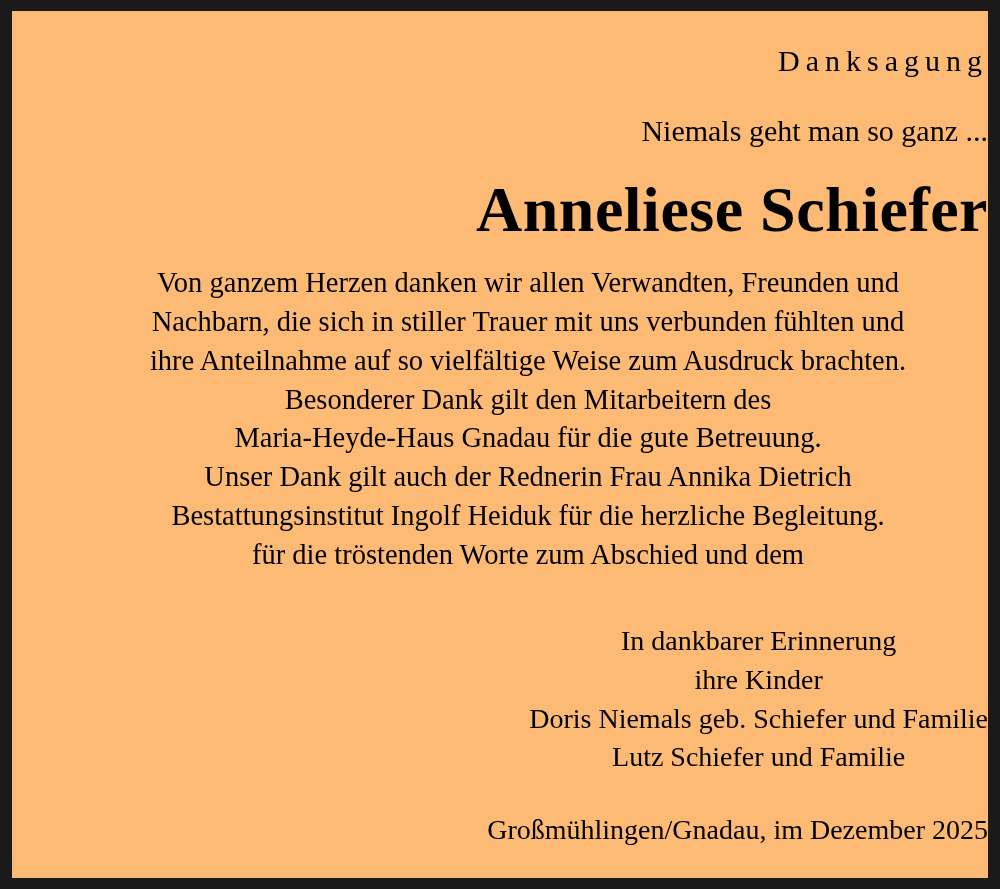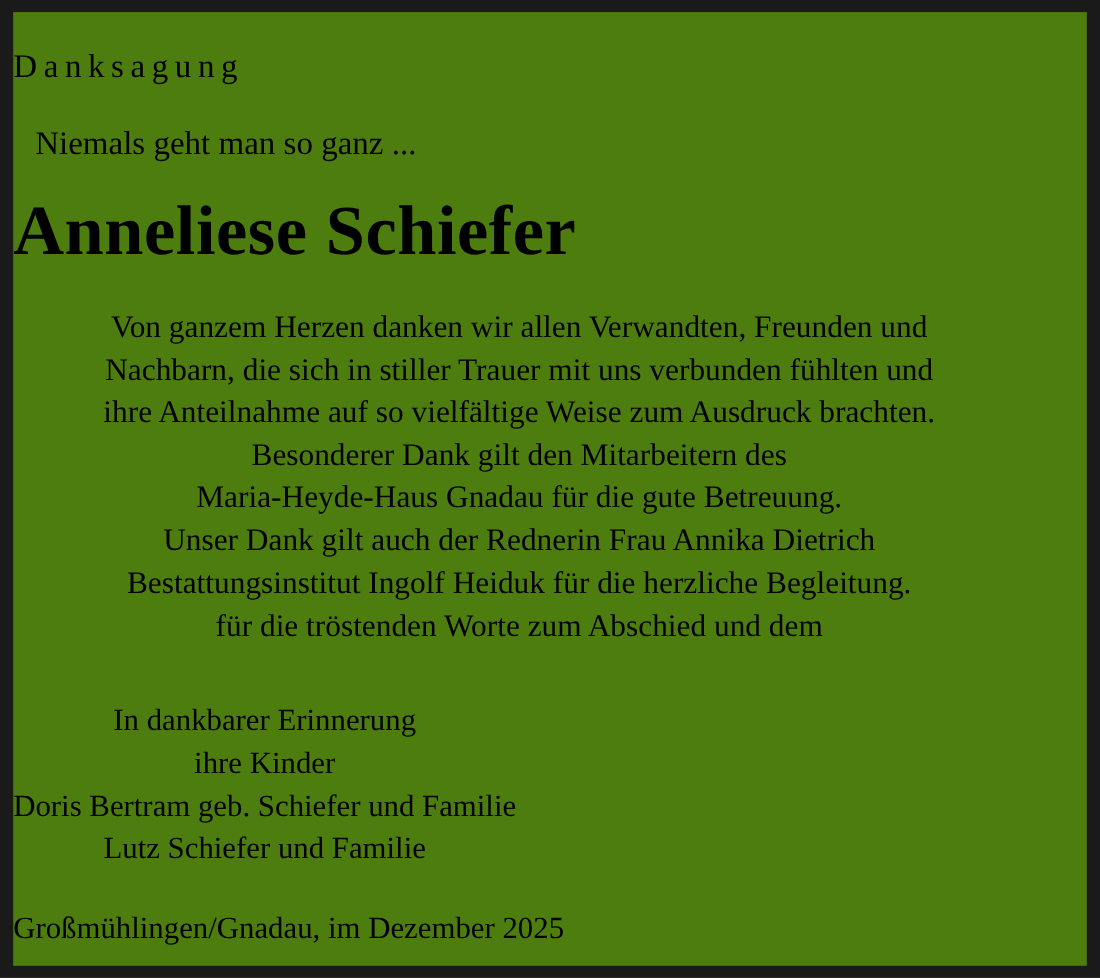--- a/index.html
+++ b/index.html
@@ -18,24 +18,24 @@
     box-sizing: border-box;
     width: 1000px;
     height: 889px;
     background: #1a1a1a;
     padding: 11px 12px 11px 12px;
   }
   .notice-inner {
     box-sizing: border-box;
     width: 100%;
     height: 100%;
-    background: #4d7c0f;
+    background: #fdba74;
     display: flex;
     flex-direction: column;
-    align-items: flex-start;
+    align-items: flex-end;
     padding-top: 32px;
   }
   .heading {
     font-size: 30px;
     letter-spacing: 6px;
     font-weight: 400;
     line-height: 1.2;
     text-align: center;
   }
   .epitaph {
@@ -47,21 +47,21 @@
   }
   .name {
     margin-top: 26px;
     font-size: 64px;
     font-weight: 700;
     letter-spacing: 0.5px;
     text-align: center;
     line-height: 1.1;
   }
   .body-text {
-    margin-top: 34px;
+    margin-top: 19px;
     font-size: 28.5px;
     line-height: 1.36;
     text-align: center;
     width: 920px;
     font-family: Liberation Serif, serif;
   }
   .body-text .ln {
     display: block;
     white-space: nowrap;
   }
@@ -103,20 +103,20 @@
       <span class="ln">Besonderer Dank gilt den Mitarbeitern des</span>
       <span class="ln">Maria-Heyde-Haus Gnadau für die gute Betreuung.</span>
       <span class="ln">Unser Dank gilt auch der Rednerin Frau Annika Dietrich</span>
       <span class="ln">Bestattungsinstitut Ingolf Heiduk für die herzliche Begleitung.</span>
       <span class="ln">für die tröstenden Worte zum Abschied und dem</span>
     </div>
 
     <div class="closing">
       <span class="ln">In dankbarer Erinnerung</span>
       <span class="ln bold">ihre Kinder</span>
-      <span class="ln bold">Doris Bertram geb. Schiefer und Familie</span>
+      <span class="ln bold">Doris Niemals geb. Schiefer und Familie</span>
       <span class="ln bold">Lutz Schiefer und Familie</span>
     </div>
 
     <div class="place-date">Großmühlingen/Gnadau, im Dezember 2025</div>
 
   </div>
 </div>
 
 </body></html>

